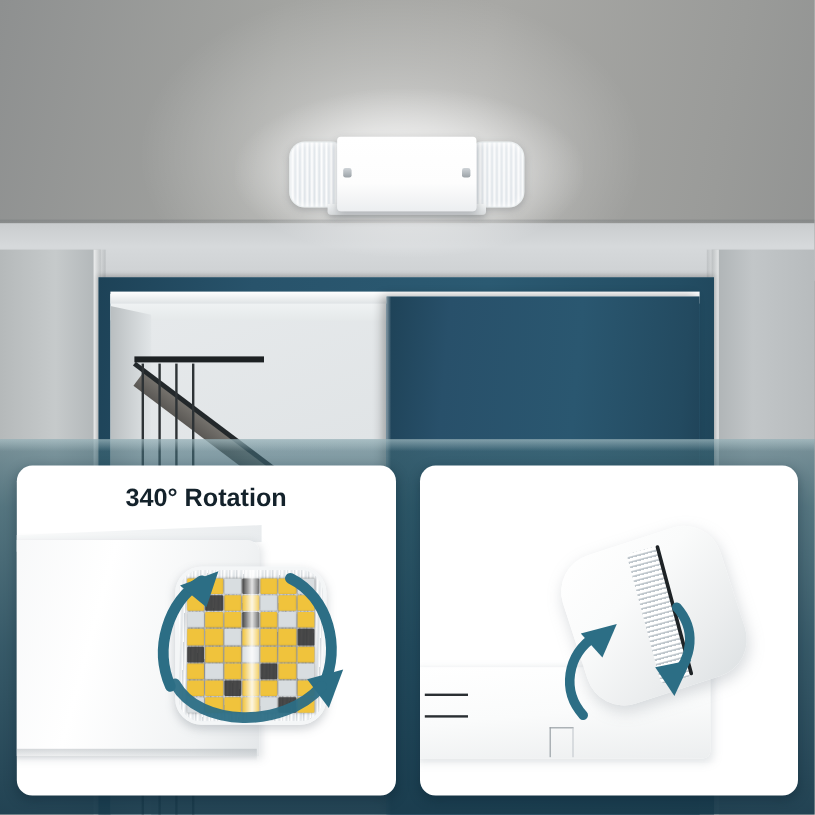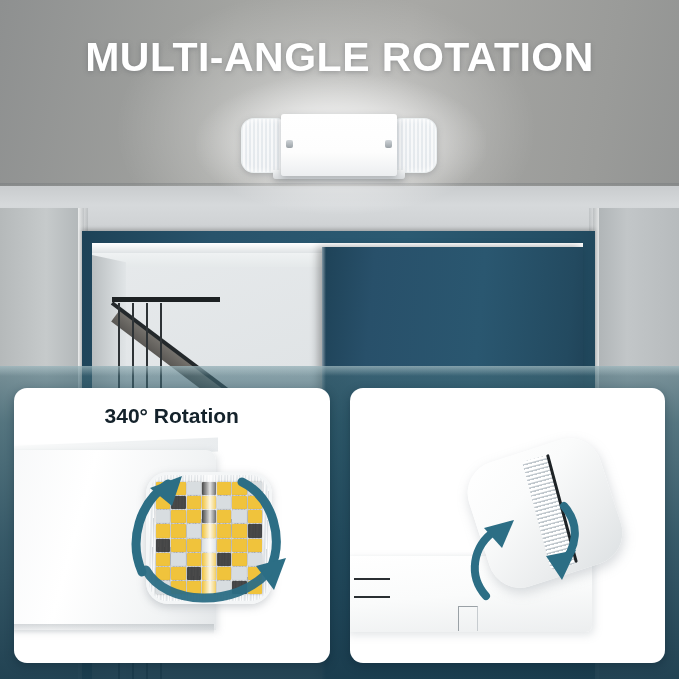--- a/index.html
+++ b/index.html
@@ -498,21 +498,20 @@
   <div class="fixture-glow"></div>
   <div class="fixture">
     <div class="lamp-head left"></div>
     <div class="lamp-head right"></div>
     <div class="fixture-base"></div>
     <div class="fixture-body"></div>
     <div class="lamp-pivot left"></div>
     <div class="lamp-pivot right"></div>
   </div>
 
-  <div class="title">MULTI-ANGLE ROTATION</div>
 
   <div class="cards">
 
     <div class="card">
       <div class="card-title">340° Rotation</div>
       <div class="l-illus">
         <div class="l-body-top"></div>
         <div class="l-body"></div>
         <div class="l-body-shadow"></div>
 

